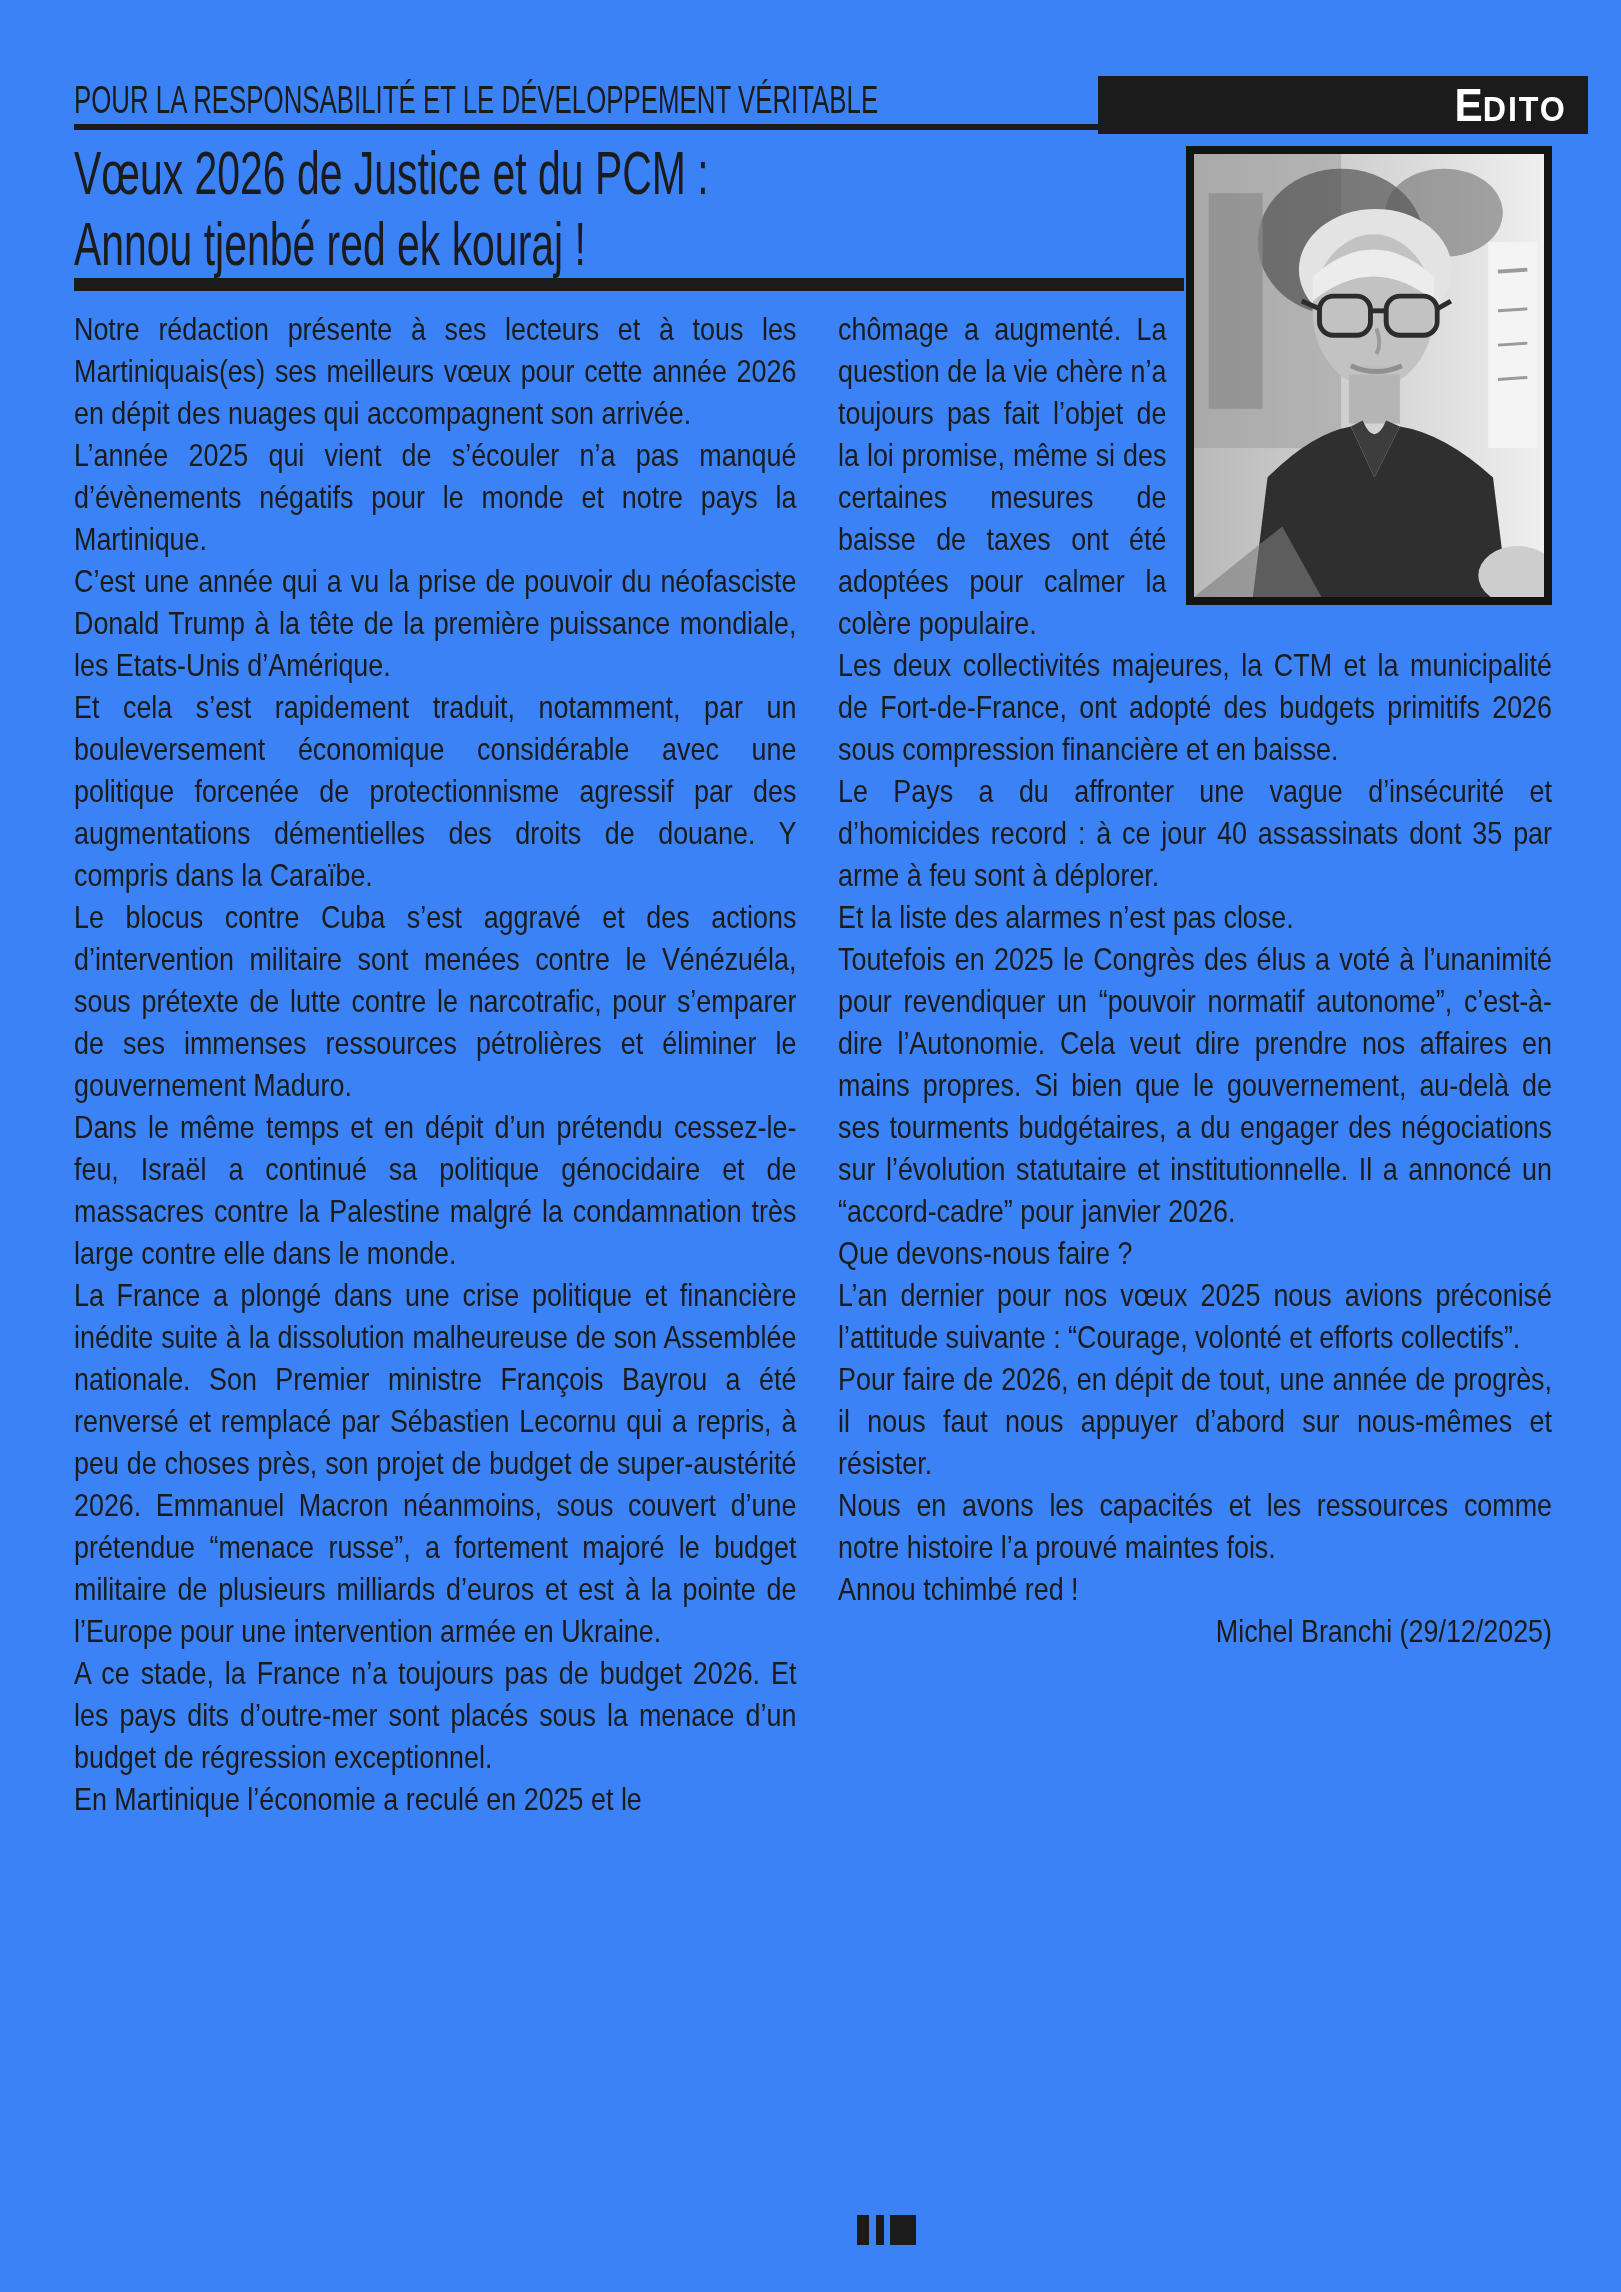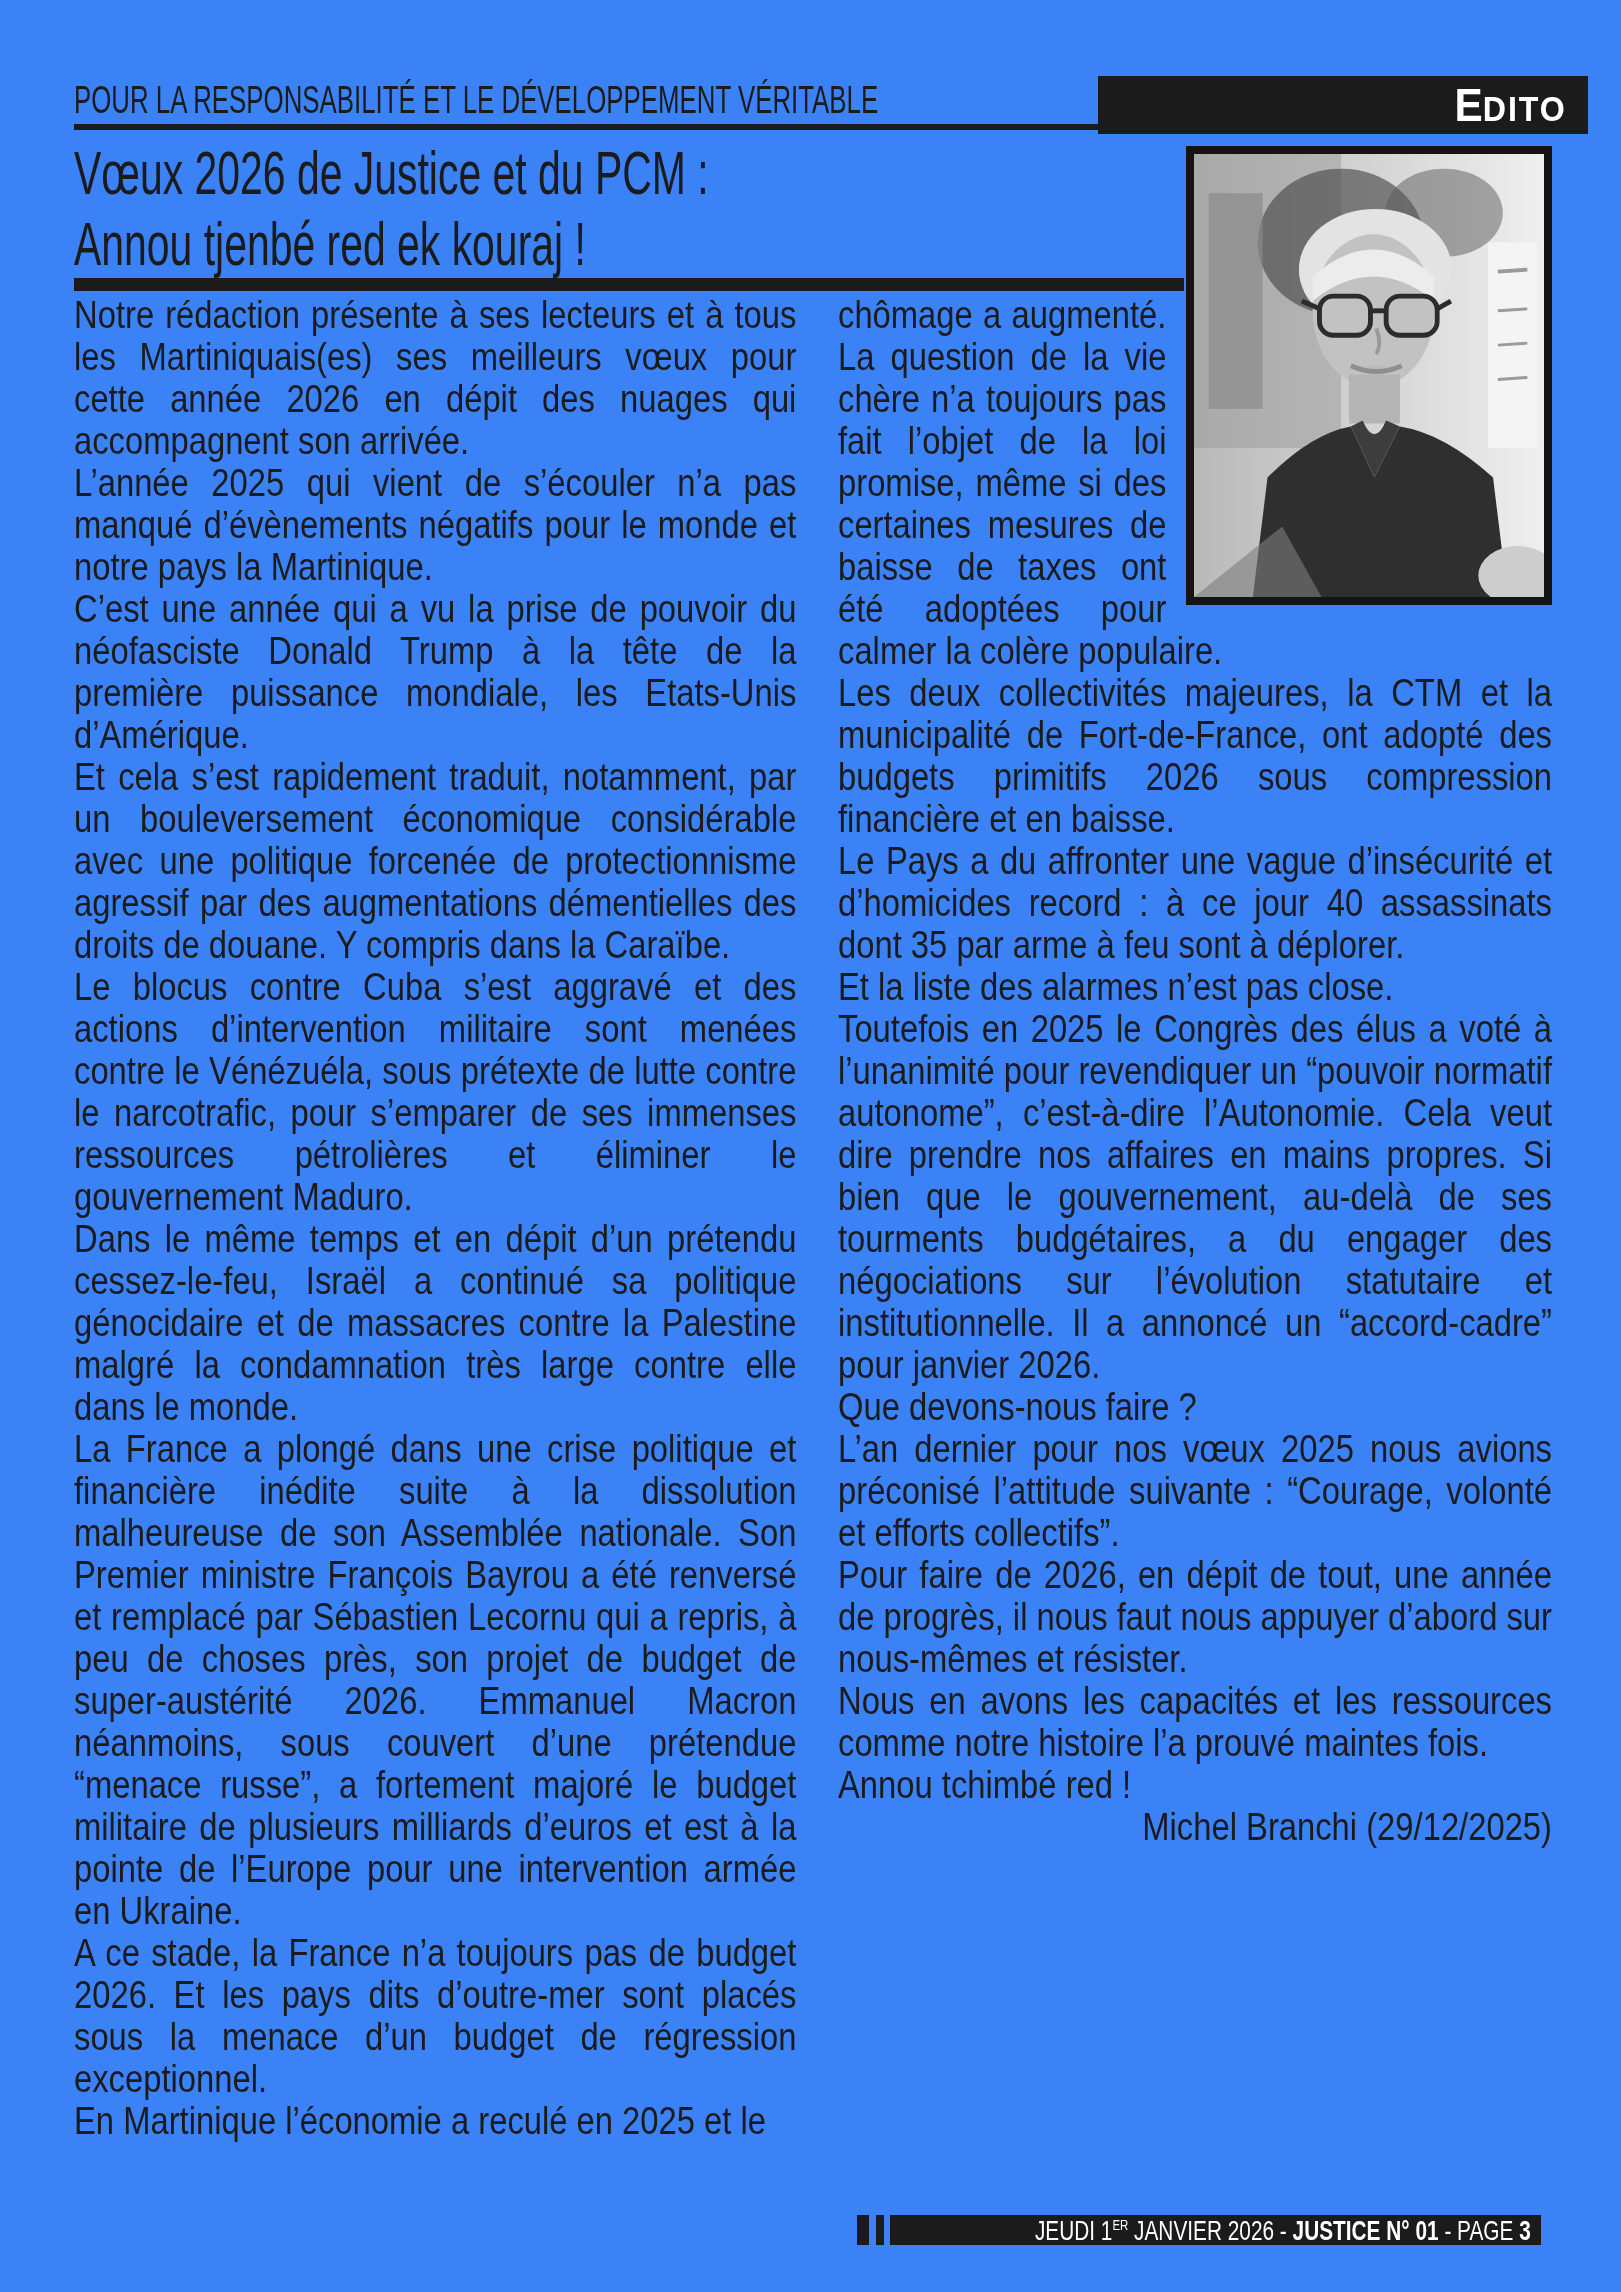--- a/index.html
+++ b/index.html
@@ -37,21 +37,21 @@
   .title-rule{position:absolute;left:74px;top:278px;width:1110px;height:12.7px;background:#1b1b1b;}
 
   
   .photo{
     position:absolute;left:1186px;top:146px;width:366px;height:459px;
     box-sizing:border-box;border:8.8px solid #141414;background:#cfcfcf;
   }
   .photo svg{display:block;width:100%;height:100%;}
 
   
-  .col{position:absolute;top:294px;font-size:39px;line-height:42px;}
+  .col{position:absolute;top:308px;font-size:32px;line-height:42px;}
   .col-inner{transform:scaleX(0.84);transform-origin:0 0;}
   .col p{margin:0;text-align:justify;}
   .col-left{left:74px;width:722px;}
   .col-left .col-inner{width:860px;}
   .col-right{left:838px;width:714px;}
   .col-right .col-inner{width:850px;}
   .photo-spacer{float:right;width:459px;height:320px;}
   p.signature{text-align:right;}
 
   
@@ -166,18 +166,15 @@
       <p>Annou tchimbé red !</p>
       <p class="signature">Michel Branchi (29/12/2025)</p>
     </div>
   </div>
 
   <div class="footer-blocks">
     <div class="fblock fblock-1"></div>
     <div class="fblock fblock-2"></div>
     <div class="fblock fblock-3"></div>
   </div>
-  <div class="footer-bar">
-    <span class="footer-text"><span>JEUDI 1</span><sup>ER</sup><span> JANVIER 2026 - </span><span class="fbold">JUSTICE N° 01</span><span> - PAGE </span><span class="fbold">3</span></span>
-  </div>
 
 </div>
 
 
 </body></html>

